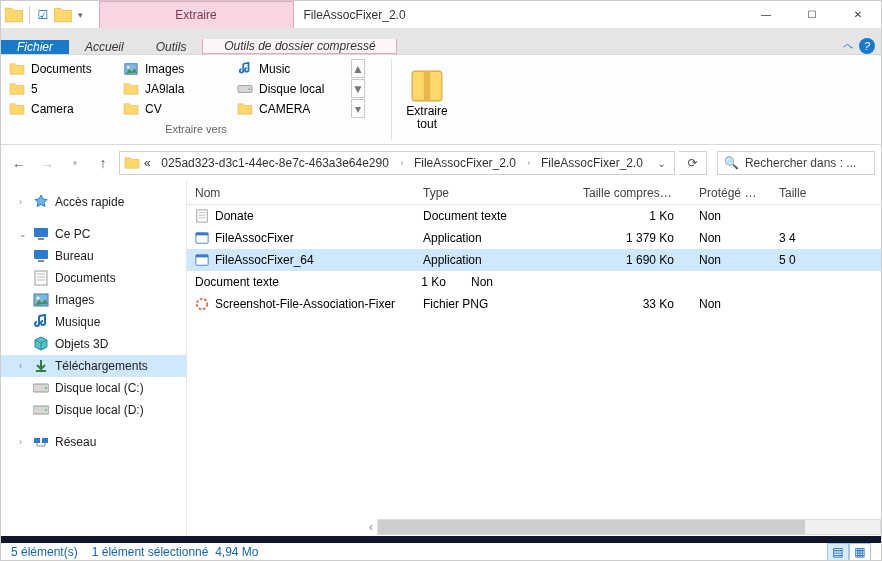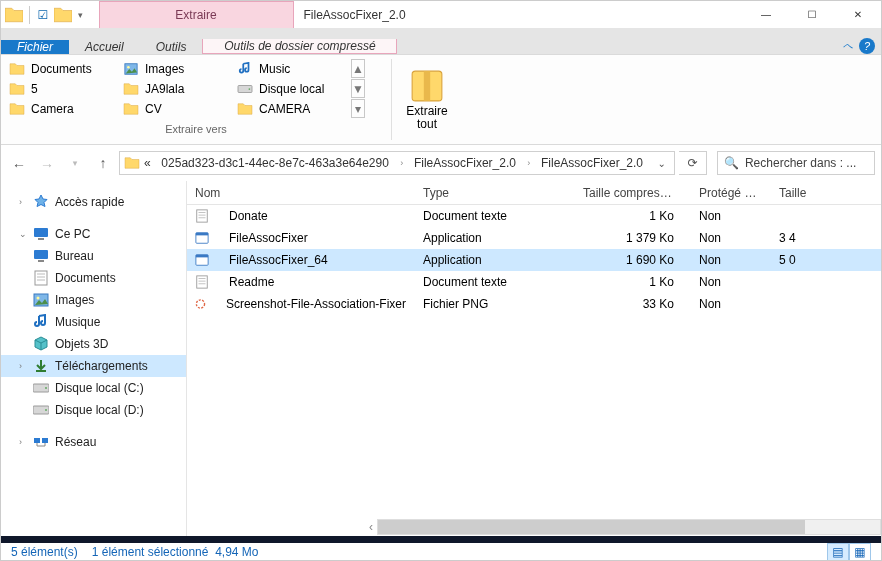--- a/index.html
+++ b/index.html
@@ -62,21 +62,21 @@
   .tree-item .arrow{ width:8px; color:#777; font-size:9px; display:inline-block;}
   .tree-spacer{ height:10px;}
   .ico{ width:16px;height:16px;flex-shrink:0;}
 
   .main{ flex:1; display:flex; flex-direction:column; min-width:0;}
   .cols{ display:flex; height:24px; border-bottom:1px solid #e5e5e5; color:#444; align-items:center;}
   .col{ padding:0 8px; border-right:1px solid transparent; white-space:nowrap; overflow:hidden; text-overflow:ellipsis;}
   .c-name{ width:228px; } .c-type{ width:160px;} .c-size{ width:116px; text-align:right; padding-right:16px;} .c-prot{ width:80px;} .c-taille{ flex:1;}
   .rows{ flex:1; overflow:hidden;}
   .row{ display:flex; height:22px; align-items:center;}
-  .row .col{ display:flex; align-items:flex-start; gap:20px;}
+  .row .col{ display:flex; align-items:flex-start; gap:6px;}
   .row.selected{ background:#cde8ff;}
   .row .c-size{justify-content:flex-end;}
   .app-ico{ width:14px;height:14px;}
   .hscroll{ height:18px; display:flex; align-items:center;}
   .hscroll .left{ width:186px; text-align:right; color:#888;}
   .hscroll .track{ flex:1; height:16px; background:#f0f0f0; border:1px solid #dedede; margin-left:4px; position:relative;}
   .hscroll .thumb{ position:absolute; left:0; top:0; height:100%; width:85%; background:#cdcdcd;}
 
   
   .status{ height:24px; border-top:7px solid #0f172a; display:flex; align-items:center; padding:0 10px; gap:14px; color:#1465b7;}
@@ -410,26 +410,20 @@
               <use href="#app"></use>
             </svg>
             <span>FileAssocFixer_64</span>
           </div>
           <div class="col c-type">Application</div>
           <div class="col c-size">1 690 Ko</div>
           <div class="col c-prot">Non</div>
           <div class="col c-taille">5 0</div>
         </div>
         <div class="row">
-          <div class="col c-name">
-            <svg class="app-ico" viewBox="0 0 16 16">
-              <use href="#text"></use>
-            </svg>
-            <span>Readme</span>
-          </div>
           <div class="col c-type">Document texte</div>
           <div class="col c-size">1 Ko</div>
           <div class="col c-prot">Non</div>
           <div class="col c-taille"></div>
         </div>
         <div class="row">
           <div class="col c-name">
             <svg class="app-ico" viewBox="0 0 16 16">
               <use href="#png"></use>
             </svg>

